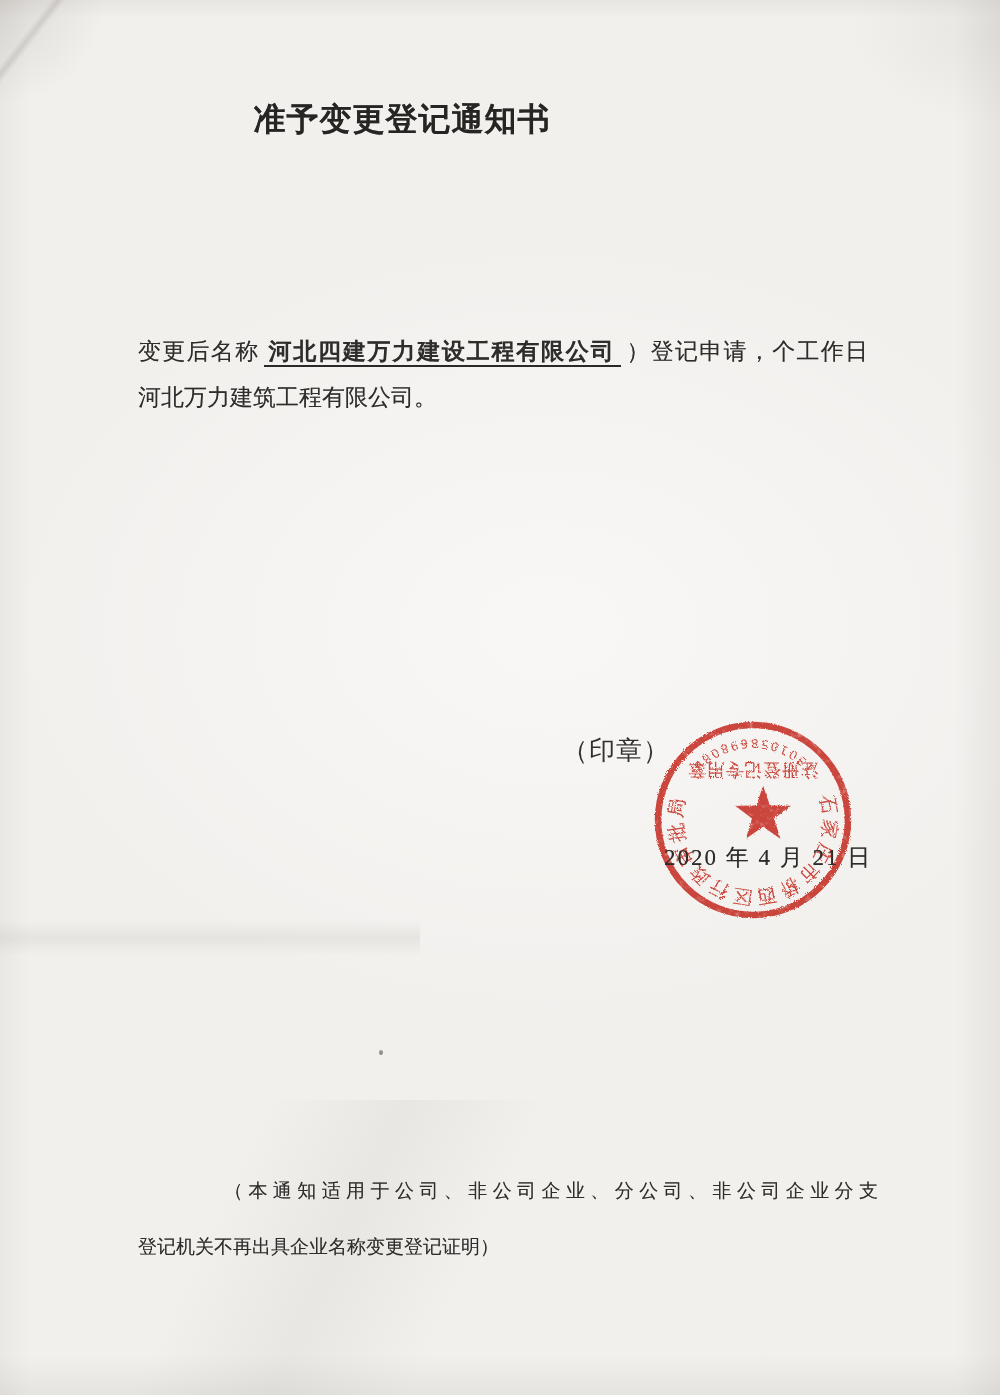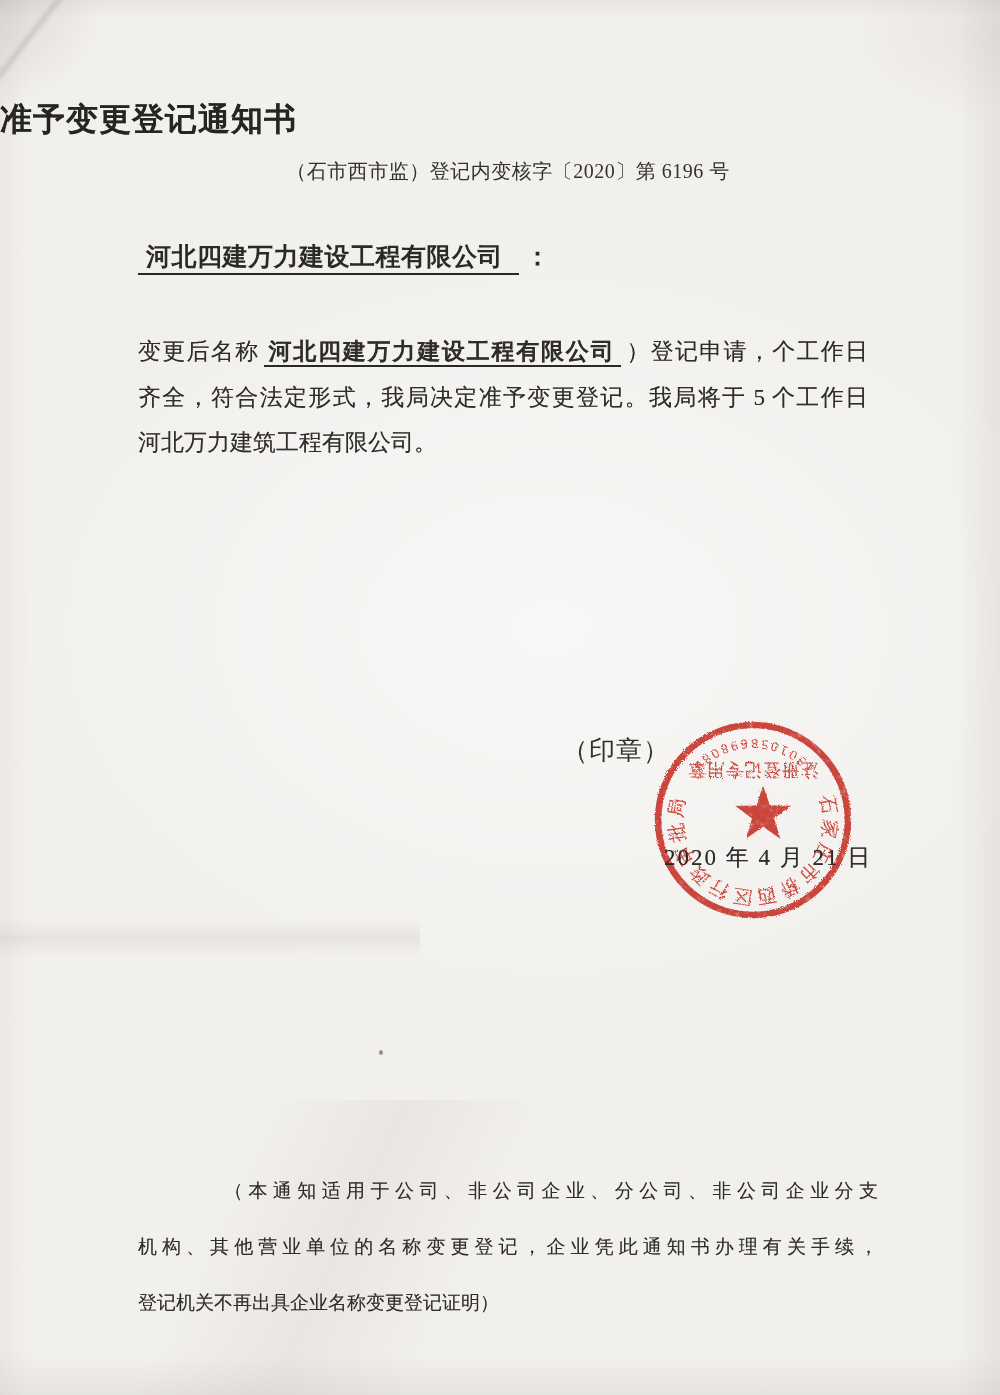--- a/index.html
+++ b/index.html
@@ -41,21 +41,21 @@
       0 920px,
       60px 1100px,
       right top,
       left top,
       left bottom,
       left top,
       center;
   }
   .title{
     position:absolute;top:98px;left:0;width:804px;
-    font-size:32px;font-weight:bold;
+    text-align:center;font-size:32px;font-weight:bold;
     letter-spacing:1px;color:#262523;margin:0;
     text-shadow:0 0 .5px rgba(40,38,36,.55);
   }
   .doc-no{
     position:absolute;top:158px;left:0;width:1000px;
     text-align:center;font-size:20px;letter-spacing:.5px;
     padding-left:16px;box-sizing:border-box;color:#33312e;
   }
   .addressee{
     position:absolute;top:240px;left:138px;
@@ -110,27 +110,24 @@
     background:rgba(70,65,55,.55);
   }
 </style>
 </head>
 <body>
 
 <div class="page">
 
   <h1 class="title">准予变更登记通知书</h1>
 
-  <div class="doc-no">（石市西市监）登记内变核字〔2020〕第 6196 号</div>
 
-  <div class="addressee"><span class="company">河北四建万力建设工程有限公司</span><span class="colon">：</span></div>
 
   <div class="body-block">
     <div class="bline jfull"><span>变更后名称</span><span class="uname">河北四建万力建设工程有限公司</span><span>）登记申请，个工作日</span></div>
-    <div class="bline jfull">齐全，符合法定形式，我局决定准予变更登记。我局将于 5 个工作日</div>
     <div class="bline">河北万力建筑工程有限公司。</div>
   </div>
 
   <div class="seal-label">（印章）</div>
 
   <div class="stamp">
     <svg viewBox="0 0 200 200" xmlns="http://www.w3.org/2000/svg">
       <defs>
         <filter id="stampfx" x="-8%" y="-8%" width="116%" height="116%">
           <feTurbulence type="fractalNoise" baseFrequency="0.9" numOctaves="2" seed="3" result="n1"></feTurbulence>
@@ -155,19 +152,18 @@
         <text x="100" y="155" text-anchor="middle" font-size="18" letter-spacing="0.5" stroke="none" font-family="'Liberation Serif','DejaVu Serif',serif">注册登记专用章</text>
         <polygon stroke="none" points="90,134 96.8,114.4 117.6,114 101,101.4 107.1,81.5 90,93.4 72.9,81.5 79,101.4 62.4,114 83.2,114.4"></polygon>
       </g>
     </svg>
   </div>
 
   <div class="issue-date">2020 年 4 月 21 日</div>
 
   <div class="footnote">
     <div class="bline jfull fline1">（本通知适用于公司、非公司企业、分公司、非公司企业分支</div>
-    <div class="bline jfull">机构、其他营业单位的名称变更登记，企业凭此通知书办理有关手续，</div>
     <div class="bline">登记机关不再出具企业名称变更登记证明）</div>
   </div>
 
   <div class="speck"></div>
 
 </div>
 
 </body></html>

